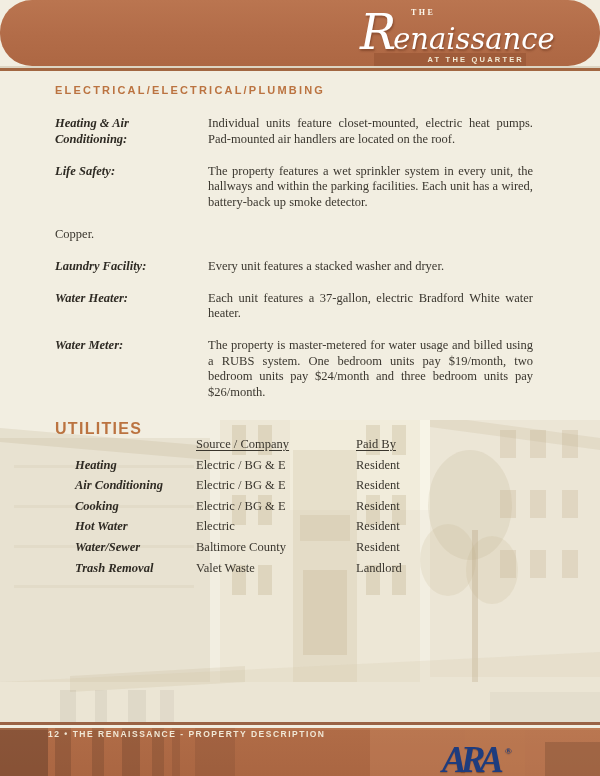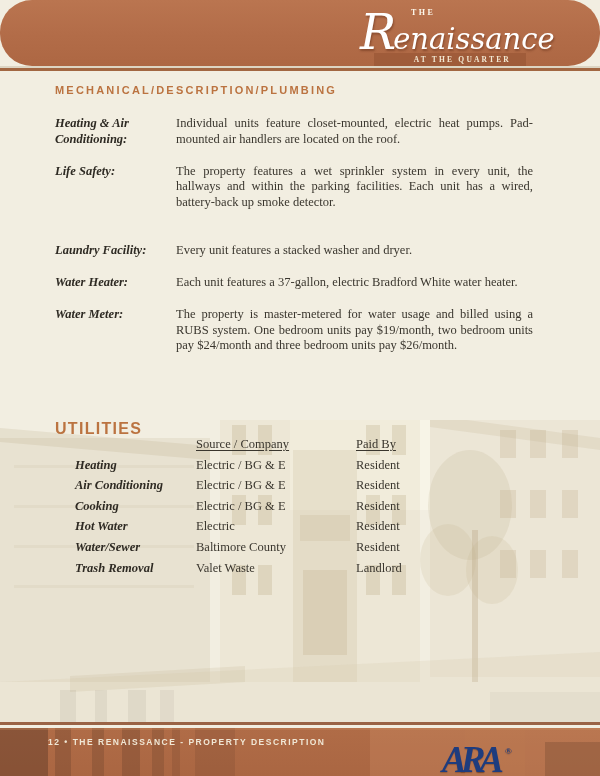--- a/index.html
+++ b/index.html
@@ -26,38 +26,38 @@
   .logo-the{
     position:absolute;top:4px;left:51px;
     font-family:"Liberation Serif", serif;font-weight:bold;
     font-size:8px;letter-spacing:2.5px;color:#fdf8ec;
   }
   .tagline-strip{
     position:absolute;left:374px;top:53px;width:152px;height:13px;
     background:rgba(122,60,34,.28);
   }
   .logo-tagline{
-    display:block;text-align:right;padding-right:15px;
-    font-family:Liberation Serif, serif;font-weight:bold;
+    display:block;text-align:right;padding-right:2px;
+    font-family:Liberation Sans, sans-serif;font-weight:bold;
     font-size:7.5px;line-height:13px;letter-spacing:2.2px;color:#f3e9d3;
   }
   
   .mep-title{
     position:absolute;left:55px;top:84px;
     font-family:"Liberation Sans", sans-serif;font-weight:bold;
     font-size:11px;letter-spacing:2.2px;color:#bb7340;
   }
   .util-title{
     position:absolute;left:55px;top:420px;
     font-family:"Liberation Sans", sans-serif;font-weight:bold;
     font-size:16px;letter-spacing:1.3px;color:#bb7340;
   }
   
   .mep-rows{position:absolute;left:55px;top:116px;width:478px;}
-  .mep-row{display:flex;margin-bottom:16.5px;}
+  .mep-row{display:flex;margin-bottom:16.5px;gap:32px;}
   .mep-label{
     flex:0 0 121px;font-weight:bold;font-style:italic;
     font-size:12.5px;line-height:15.5px;color:#2e2a23;
   }
   .mep-text{
     flex:1;font-size:12.5px;line-height:15.5px;color:#3a362e;
     text-align:justify;
   }
   
   .util-table{
@@ -70,21 +70,21 @@
   
   .watermark{position:absolute;left:0;top:420px;width:600px;height:302px;pointer-events:none;}
   
   .footer-rule-copper{position:absolute;left:0;top:722px;width:600px;height:3px;background:#9a6345;}
   .footer-band{
     position:absolute;left:0;top:728px;width:600px;height:48px;
     background:linear-gradient(180deg,#b06c47 0%,#aa6642 100%);
   }
   .footer-texture{position:absolute;left:0;top:0;width:600px;height:48px;}
   .footer-label{
-    position:absolute;left:48px;top:9px;
+    position:absolute;left:48px;top:1px;
     font-family:"Liberation Sans", sans-serif;font-weight:bold;
     font-size:8.5px;letter-spacing:1.5px;color:#f0e7d5;text-align:right;
   }
   .ara-logo{
     position:absolute;left:442px;top:-1px;
     font-family:"Liberation Serif", serif;font-style:italic;font-weight:bold;
     font-size:37px;letter-spacing:-6px;color:#1e3c7e;line-height:48px;
     text-shadow:0 1px 1px rgba(60,30,15,.3);
   }
   .ara-reg{font-size:9px;letter-spacing:0;vertical-align:18px;margin-left:7px;}
@@ -152,32 +152,33 @@
     <div class="logo-name"><span class="logo-initial">R</span><span>enaissance</span></div>
     <span class="logo-the">THE</span>
   </div>
   <div class="tagline-strip">
     <span class="logo-tagline">AT THE QUARTER</span>
   </div>
 </div>
 <div class="header-rule-pale"></div>
 <div class="header-rule-copper"></div>
 
-<div class="mep-title">MECHANICAL/DESCRIPTION/PLUMBING</div>
+<div class="mep-title">ELECTRICAL/ELECTRICAL/PLUMBING</div>
 
 <div class="mep-rows">
   <div class="mep-row">
     <div class="mep-label">Heating &amp; Air Conditioning:</div>
     <div class="mep-text">Individual units feature closet-mounted, electric heat pumps. Pad-mounted air handlers are located on the roof.</div>
   </div>
   <div class="mep-row">
     <div class="mep-label">Life Safety:</div>
     <div class="mep-text">The property features a wet sprinkler system in every unit, the hallways and within the parking facilities. Each unit has a wired, battery-back up smoke detector.</div>
   </div>
   <div class="mep-row">
+    <div class="mep-text">Copper.</div>
   </div>
   <div class="mep-row">
     <div class="mep-label">Laundry Facility:</div>
     <div class="mep-text">Every unit features a stacked washer and dryer.</div>
   </div>
   <div class="mep-row">
     <div class="mep-label">Water Heater:</div>
     <div class="mep-text">Each unit features a 37-gallon, electric Bradford White water heater.</div>
   </div>
   <div class="mep-row">

